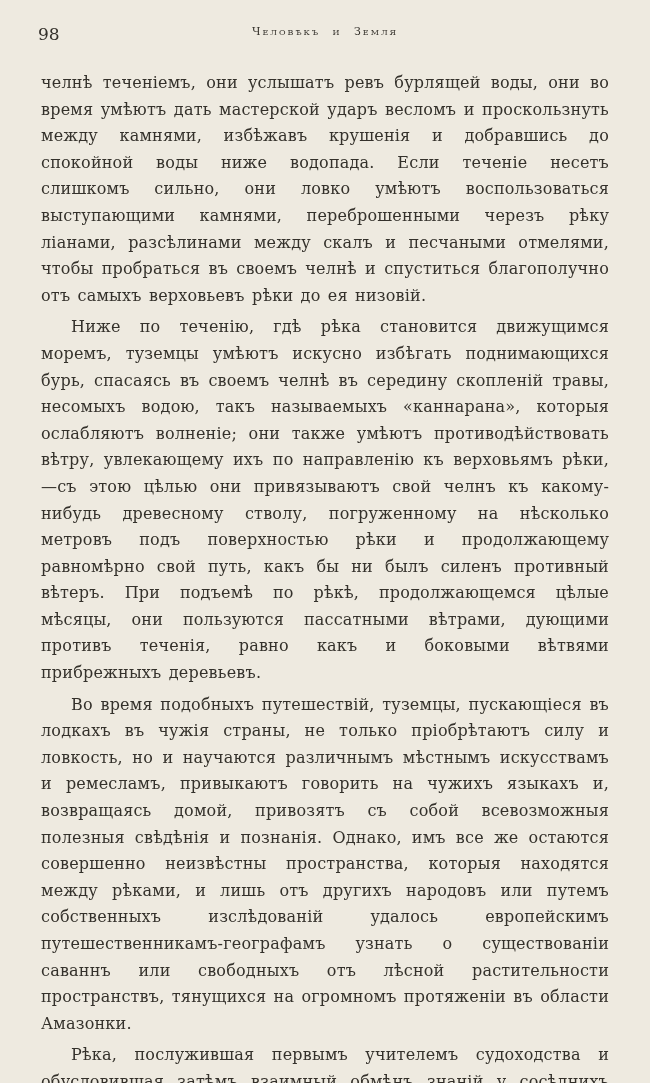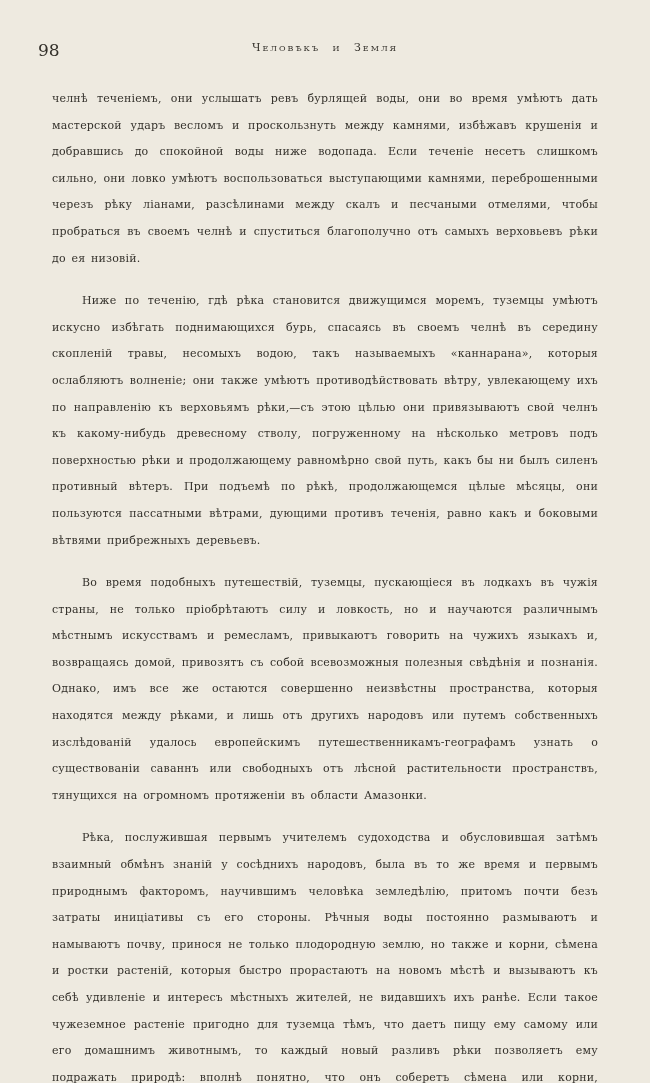--- a/index.html
+++ b/index.html
@@ -11,21 +11,21 @@
     height: 1083px;
     background: #eeeae0;
     overflow: hidden;
     font-family: "DejaVu Serif", "Liberation Serif", serif;
     color: #34312b;
   }
   .page {
     box-sizing: border-box;
     width: 650px;
     height: 1083px;
-    padding: 38px 36px 28px 36px;
+    padding: 22px 36px 28px 36px;
     border-radius: 15px;
   }
   .page-header {
     position: relative;
     height: 26px;
     margin-bottom: 22px;
   }
   .page-number {
     position: absolute;
     left: 2px;
@@ -37,22 +37,22 @@
     left: 0;
     right: 0;
     top: 3px;
     text-align: center;
     font-size: 11px;
     font-variant: small-caps;
     letter-spacing: 2px;
     word-spacing: 7px;
   }
   .body-text p {
-    margin: 16px;
-    font-size: 11px;
+    margin: 5px;
+    font-size: 16px;
     line-height: 26.6px;
     text-align: justify;
     word-spacing: 2px;
     letter-spacing: 0.2px;
     hyphens: none;
   }
   .body-text p.indent {
     text-indent: 30px;
   }
 </style>

